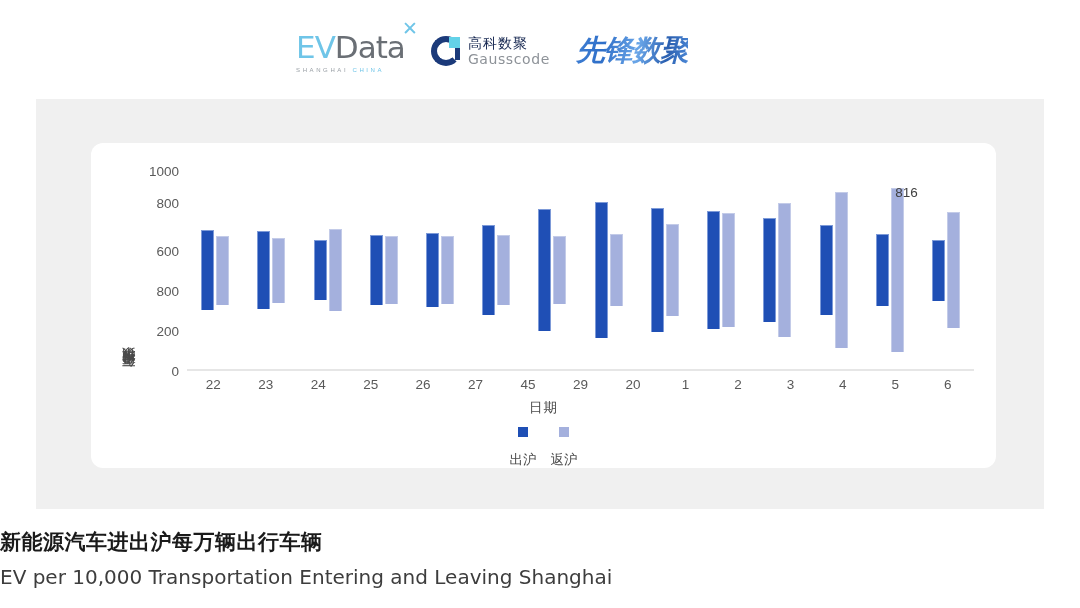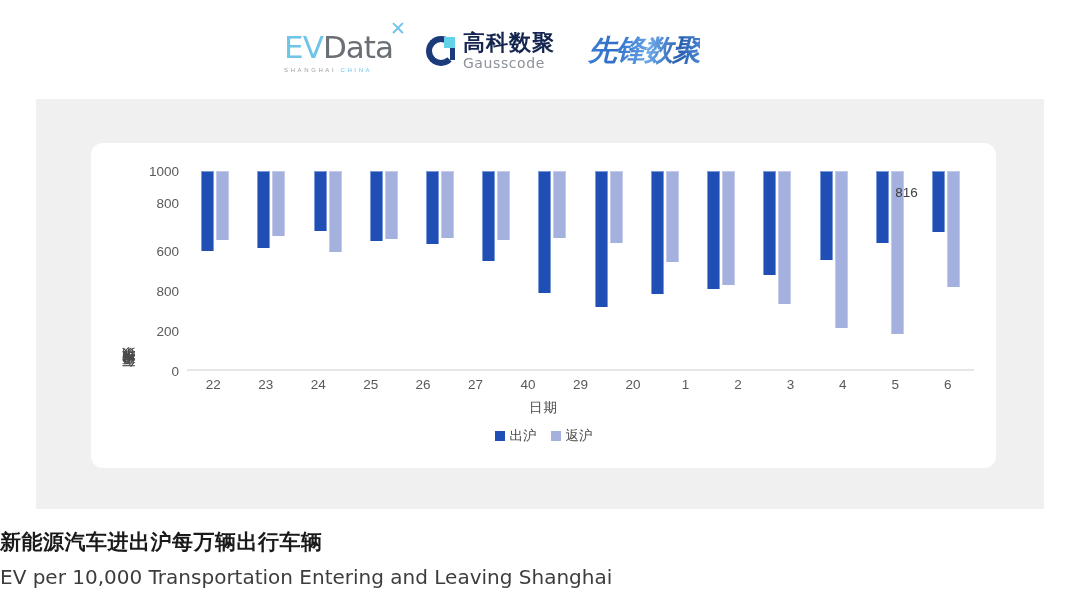--- a/index.html
+++ b/index.html
@@ -20,21 +20,21 @@
   
   .logo-strip {
     position: absolute;
     top: 22px;
     left: 0;
     width: 984px;
     height: 58px;
     display: flex;
     align-items: center;
     justify-content: center;
-    gap: 33px;
+    gap: 26px;
   }
 
   
   .logo-evdata { display: flex; flex-direction: column; align-items: flex-start; position: relative; }
   .evdata-row { display: flex; align-items: baseline; position: relative; }
   .evdata-ev {
     font-size: 31px;
     letter-spacing: -1px;
     color: #6fc5e8;
     font-family: "DejaVu Sans", sans-serif;
@@ -83,22 +83,22 @@
     background: #63d2e8;
   }
   .gauss-bar {
     position: absolute;
     right: 1px; top: 12px;
     width: 5px; height: 12px;
     background: #1b3a7a;
   }
   .gauss-txt { display: flex; flex-direction: column; line-height: 1; }
   .gauss-cn {
-    font-size: 22px;
-    font-weight: 700;
+    font-size: 14px;
+    font-weight: 400;
     color: #14254f;
     letter-spacing: 1px;
     font-family: "DejaVu Sans", sans-serif;
   }
   .gauss-en {
     font-size: 14px;
     color: #8d9298;
     letter-spacing: 0.6px;
     margin-top: 2px;
     font-family: "DejaVu Sans", sans-serif;
@@ -192,21 +192,21 @@
   .groups {
     position: absolute;
     left: 0; right: 0; bottom: 2px; top: 0;
     display: flex;
     align-items: flex-end;
   }
   .group {
     flex: 1 1 0;
     height: 100%;
     display: flex;
-    align-items: flex-start;
+    align-items: center;
     justify-content: center;
     gap: 2px;
     position: relative;
   }
   .bar {
     width: 13px;
     border: 1px solid #c9d2e8;
     border-bottom: none;
   }
   .bar.s0 { background: #1f4fb5; border-color: #7d9ad8; }
@@ -244,21 +244,21 @@
   }
   .legend {
     position: absolute;
     left: 0; right: 0;
     top: 284px;
     display: flex;
     align-items: center;
     justify-content: center;
     gap: 14px;
   }
-  .legend-item { display: flex; align-items: center; gap: 5px; }
+  .legend-item { display: flex; align-items: center; gap: 14px; flex-direction: column; }
   .legend-sw { width: 10px; height: 10px; }
   .legend-sw.s0 { background: #1f4fb5; }
   .legend-sw.s1 { background: #a4b0dd; }
   .legend-tx {
     font-size: 13.5px;
     color: #4a4a4a;
     font-family: "DejaVu Sans", sans-serif;
   }
 
   
@@ -393,21 +393,21 @@
           <div class="baseline"></div>
         </div>
 
         <div class="x-ticks">
             <div class="x-tick">22</div>
             <div class="x-tick">23</div>
             <div class="x-tick">24</div>
             <div class="x-tick">25</div>
             <div class="x-tick">26</div>
             <div class="x-tick">27</div>
-            <div class="x-tick">40</div>
+            <div class="x-tick">45</div>
             <div class="x-tick">29</div>
             <div class="x-tick">20</div>
             <div class="x-tick">1</div>
             <div class="x-tick">2</div>
             <div class="x-tick">3</div>
             <div class="x-tick">4</div>
             <div class="x-tick">5</div>
             <div class="x-tick">6</div>
           </div>
         <div class="x-label">日期</div>

